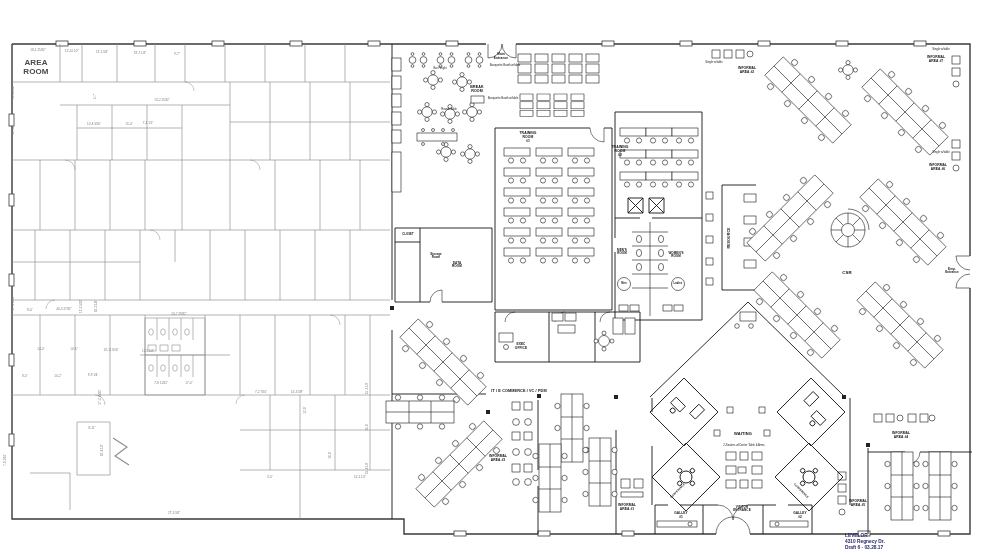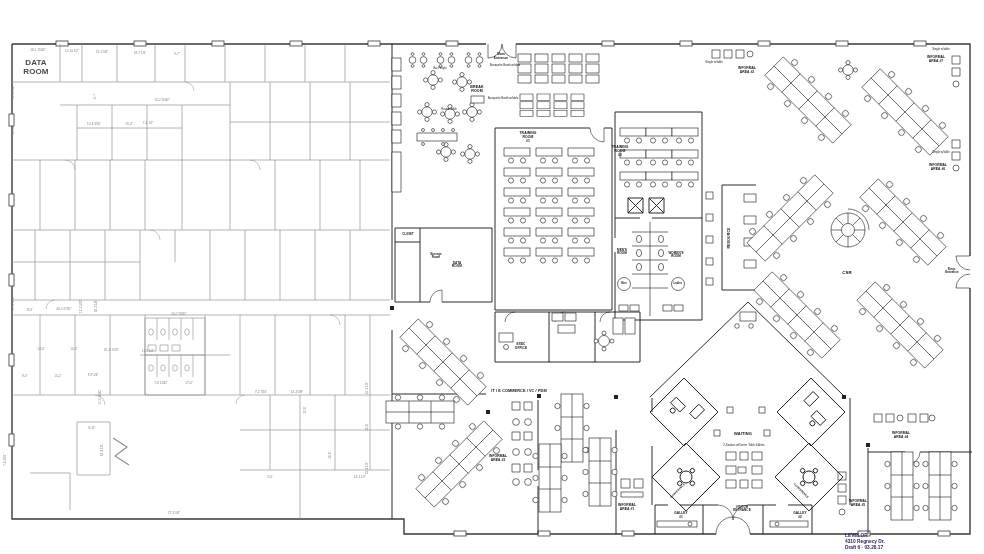--- a/index.html
+++ b/index.html
@@ -406,21 +406,21 @@
       <circle r="6"></circle>
           <circle cx="9" cy="0" r="2.2"></circle>
           <circle cx="-9" cy="0" r="2.2"></circle>
       <circle cx="0" cy="9" r="2.2"></circle>
           <circle cx="0" cy="-9" r="2.2"></circle>
     </g>
   </g>
 </svg>
 
 <div id="labels">
-      <div class="lbl-base lbl" style="left: 36px; top: 68px; font-size: 8px; color: rgb(74, 74, 74); transform: translate(-50%, -50%);">DATA
+      <div class="lbl-base lbl" style="left: 36px; top: 68px; font-size: 8px; color: rgb(74, 74, 74); transform: translate(-50%, -50%);">AREA
 ROOM</div>
       <div class="lbl-base lbl" style="left: 501px; top: 57px; font-size: 3.2px; transform: translate(-50%, -50%);">Main
 Entrance</div>
       <div class="lbl-base lbl" style="left: 477px; top: 89px; font-size: 3.6px; transform: translate(-50%, -50%);">BREAK
 ROOM</div>
       <div class="lbl-base lbl" style="left: 528px; top: 138px; font-size: 3.4px; transform: translate(-50%, -50%);">TRAINING
 ROOM
 #1</div>
       <div class="lbl-base lbl" style="left: 620px; top: 152px; font-size: 3.4px; transform: translate(-50%, -50%);">TRAINING
 ROOM

